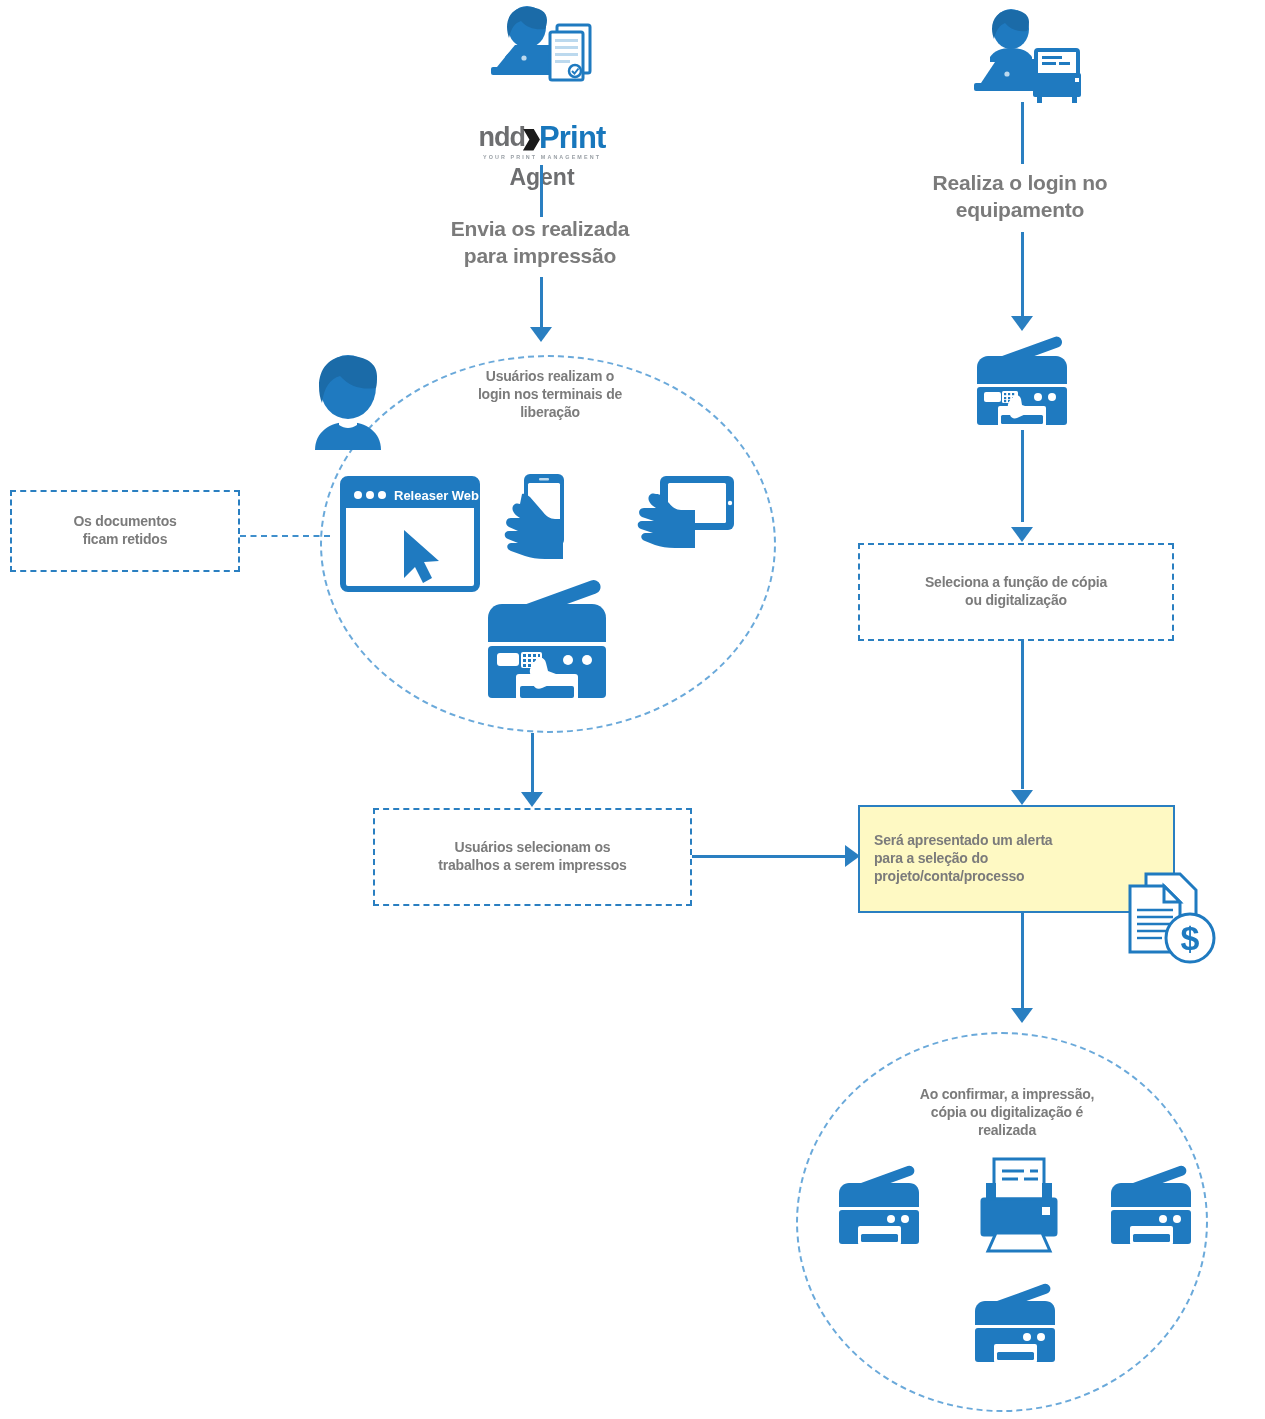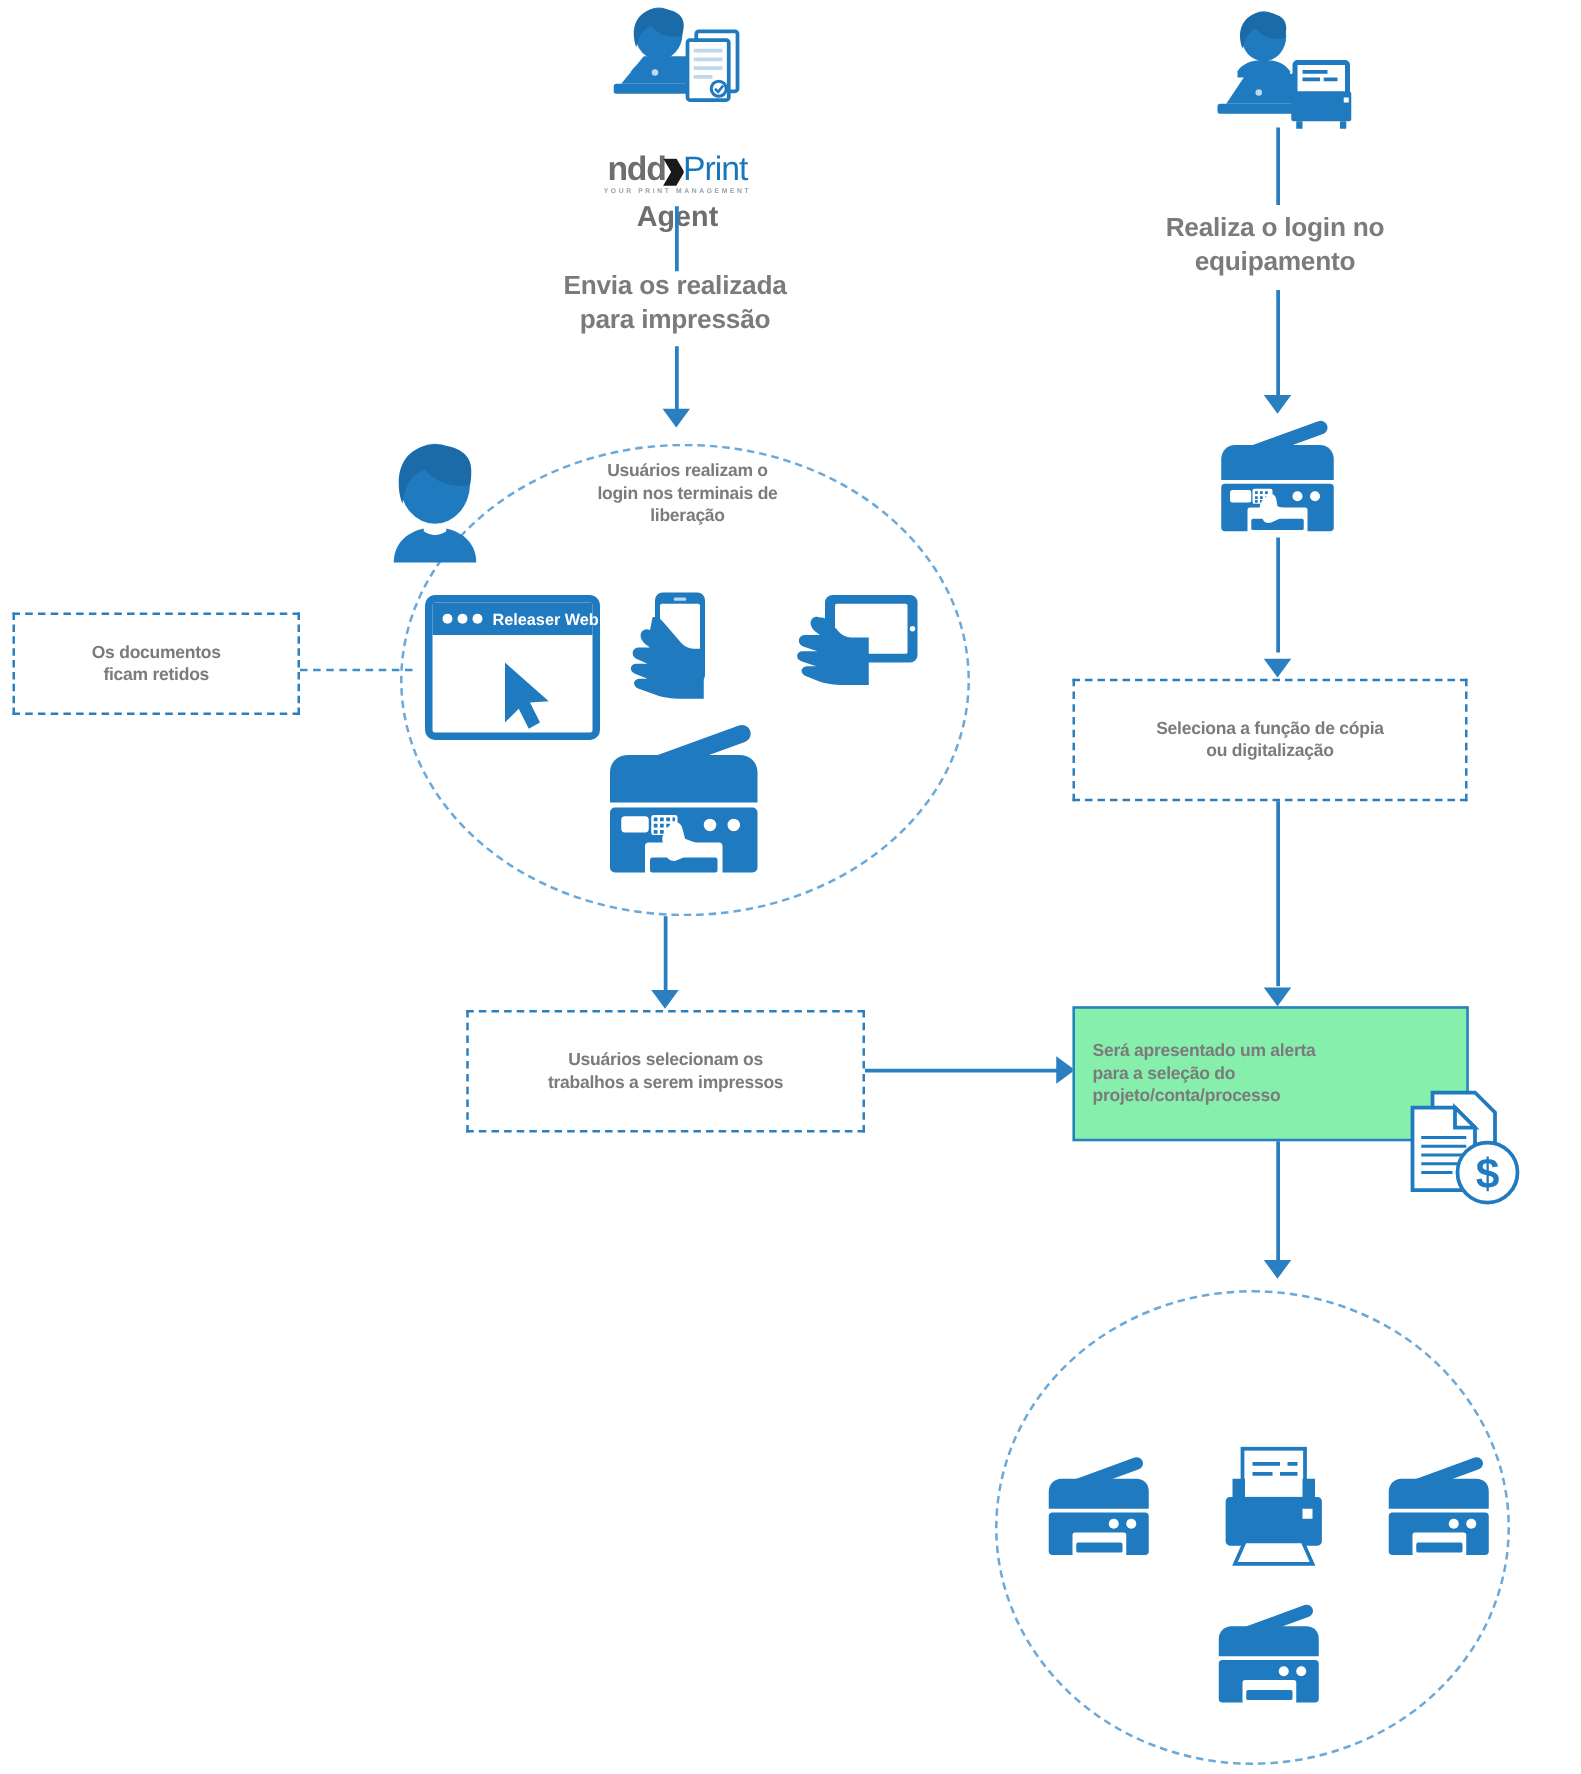--- a/index.html
+++ b/index.html
@@ -28,21 +28,21 @@
   
   .dashbox{
     border:2px dashed #2a7fc1;
     box-sizing:border-box;
     display:flex;
     align-items:center;
     justify-content:center;
   }
   .solidbox{
     border:2px solid #2a7fc1;
-    background:#86efac;
+    background:#fef9c3;
     box-sizing:border-box;
     display:flex;
     align-items:center;
   }
   .solidbox .txt{text-align:left;}
 
   
   .ellipse{
     border:2px dashed #6aa9da;
     border-radius:50%;
@@ -78,21 +78,21 @@
   .logo-ndd{
     font-size:27px;font-weight:bold;color:#6d6e70;letter-spacing:-1px;
   }
   .logo-mark{
     display:inline-block;width:17px;height:22px;margin:0 -1px 0 -2px;
     background:#1a1a1a;
     clip-path:polygon(0 0, 62% 0, 100% 50%, 62% 100%, 0 100%, 38% 50%);
     position:relative;top:2px;
   }
   .logo-print{
-    font-size:27px;font-weight:normal;color:#1877bc;letter-spacing:-0.8px;
+    font-size:31px;font-weight:bold;color:#1877bc;letter-spacing:-0.8px;
   }
   .logo-tag{
     font-size:5.4px;color:#9aa0a6;letter-spacing:2.1px;
     font-weight:bold;margin-top:1px;
   }
   .logo-agent{
     font-size:23px;font-weight:bold;color:#6d6e70;margin-top:4px;
   }
 </style>
 </head>
@@ -355,20 +355,25 @@
       <circle cx="68" cy="68" r="24" fill="#fff" stroke="#1f7ac0" stroke-width="3"></circle>
       <text x="68" y="80" text-anchor="middle" font-family="Liberation Sans, sans-serif" font-size="34" font-weight="bold" fill="#1f7ac0">$</text>
     </svg>
   </div>
 
   <div class="abs vline" style="left:1021px;top:913px;height:98px;"></div>
   <div class="abs arrowdown" style="left:1011px;top:1008px;"></div>
 
   <div class="abs ellipse" style="left:796px;top:1032px;width:412px;height:380px;"></div>
 
+  <div class="abs txt t20" style="left:862px;top:1086px;width:290px;">
+    <div>Ao confirmar, a impressão,</div>
+    <div>cópia ou digitalização é</div>
+    <div>realizada</div>
+  </div>
 
   <div class="abs" style="left:832px;top:1162px;width:96px;height:86px;">
     <svg viewBox="0 0 96 86" width="96" height="86">
       <g fill="#1f7ac0">
         <rect x="20" y="13" width="64" height="10" rx="5" transform="rotate(-20 52 18)"></rect>
         <path d="M7 31 c0 -6 5 -10 10 -10 l60 0 c6 0 10 4 10 10 l0 14 l-80 0 z"></path>
         <rect x="7" y="48" width="80" height="34" rx="3"></rect>
         <rect x="26" y="64" width="43" height="19" rx="2" fill="#fff"></rect>
         <rect x="29" y="72" width="37" height="8" rx="1.5" fill="#1f7ac0"></rect>
         <circle cx="59" cy="57" r="4" fill="#fff"></circle>

